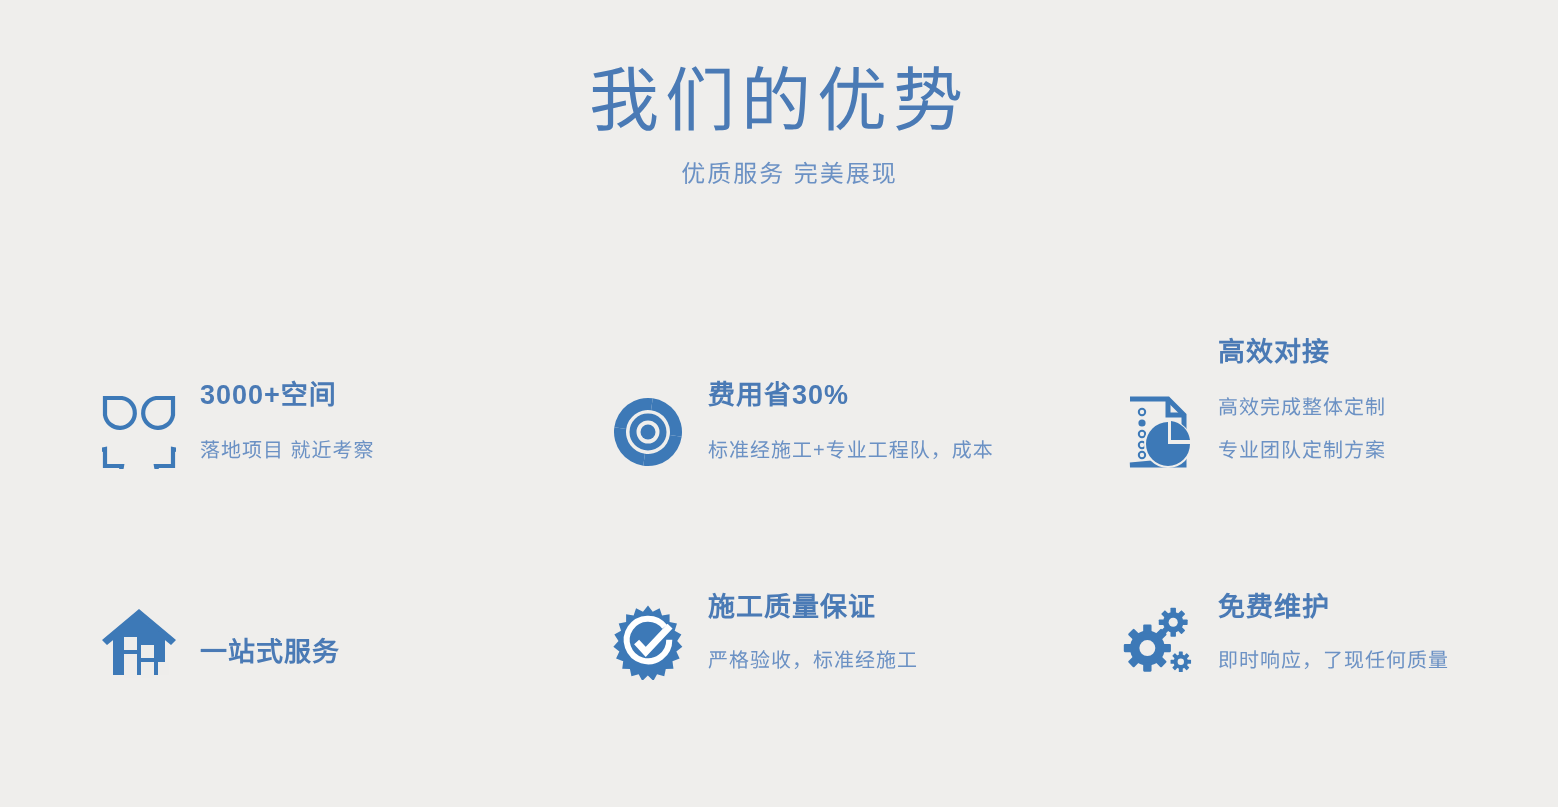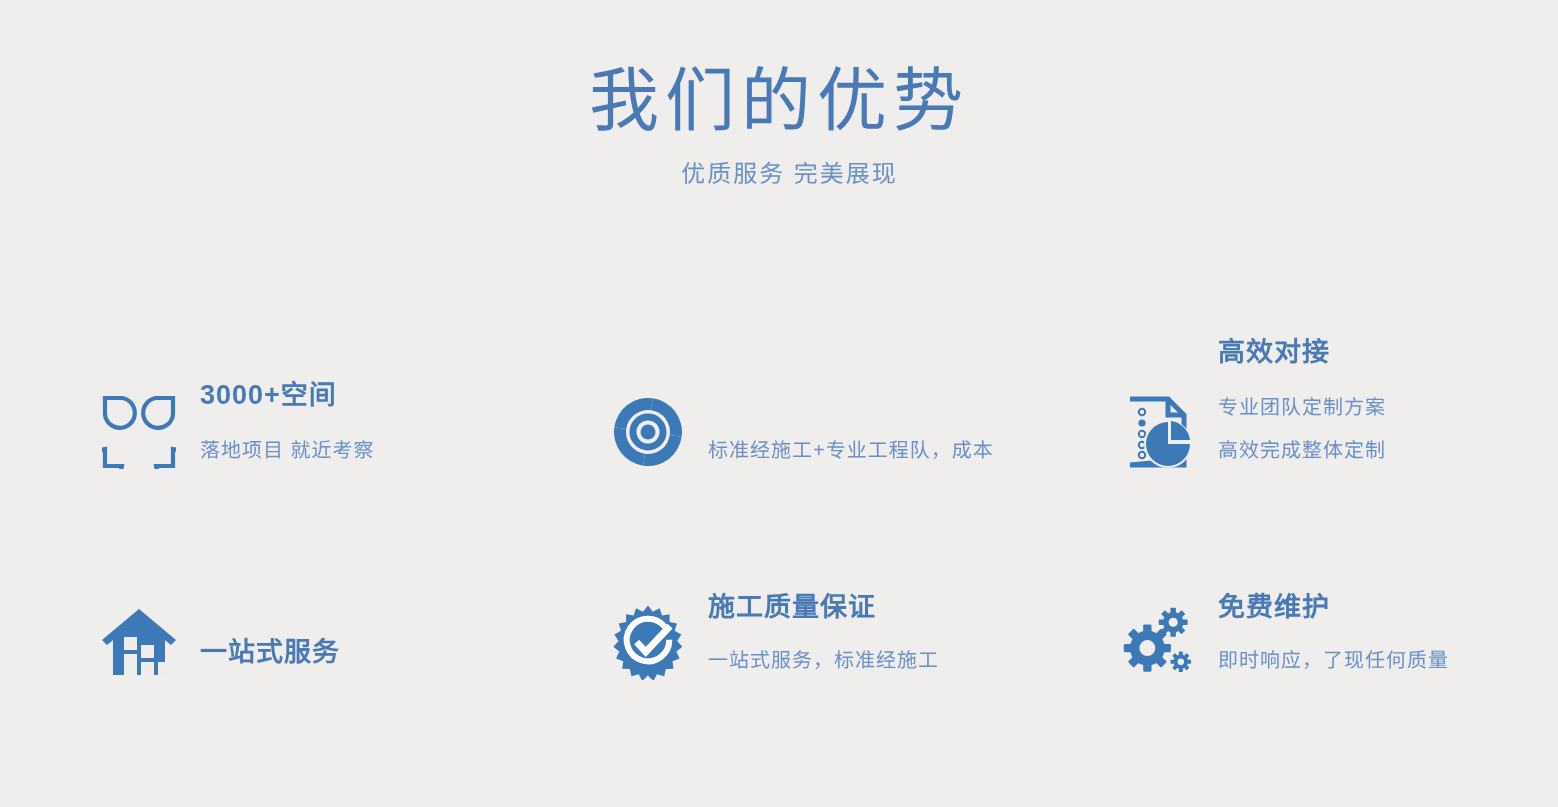--- a/index.html
+++ b/index.html
@@ -153,20 +153,21 @@
             <path d="M36 2 A34 34 0 0 1 70 36 L58 36 A22 22 0 0 0 36 14 Z" transform="rotate(188 36 36)"></path>
             <path d="M36 2 A34 34 0 0 1 70 36 L58 36 A22 22 0 0 0 36 14 Z" transform="rotate(278 36 36)"></path>
           </g>
 
           <circle cx="36" cy="36" r="15" fill="none" stroke="#3d79b7" stroke-width="7"></circle>
 
           <circle cx="36" cy="36" r="7.5" fill="#3d79b7"></circle>
         </svg>
       </div>
       <div class="feature-body">
+        <div class="feature-title">费用省30%</div>
         <div class="feature-desc-line">标准经施工+专业工程队，成本</div>
       </div>
     </div>
 
     <div class="feature col3 r1c3">
       <div class="feature-icon">
         <svg width="68" height="76" viewBox="0 0 68 76" aria-hidden="true">
 
           <path d="M6 5 H44 L60 21 V50 M60 66 V71 H6 Z" fill="none" stroke="#3d79b7" stroke-width="5" stroke-linejoin="miter"></path>
           <path d="M44 5 V21 H60" fill="none" stroke="#3d79b7" stroke-width="5"></path>
@@ -177,22 +178,22 @@
           <circle cx="18" cy="51" r="3.2" fill="none" stroke="#3d79b7" stroke-width="2"></circle>
           <circle cx="18" cy="61" r="3.2" fill="none" stroke="#3d79b7" stroke-width="2"></circle>
 
           <circle cx="44" cy="50" r="24" fill="#efeeec"></circle>
           <path d="M44 28 A22 22 0 1 0 66 50 L44 50 Z" fill="#3d79b7"></path>
           <path d="M47 27 A22 22 0 0 1 66 46 L47 46 Z" fill="#3d79b7"></path>
         </svg>
       </div>
       <div class="feature-body">
         <div class="feature-title">高效对接</div>
+        <div class="feature-desc-line">高效完成整体定制</div>
         <div class="feature-desc-line">专业团队定制方案</div>
-        <div class="feature-desc-line">高效完成整体定制</div>
       </div>
     </div>
 
     <div class="feature col1 row2 r2c1">
       <div class="feature-icon">
         <svg width="76" height="72" viewBox="0 0 76 72" aria-hidden="true">
 
           <path d="M38 3 L75 34 L70 39 L38 13 L6 39 L1 34 Z" fill="#3d79b7"></path>
 
           <path d="M12 30 L38 9 L64 30 V69 H12 Z" fill="#3d79b7"></path>
@@ -223,21 +224,21 @@
             17.4,75.3 8,71.6 12.3,62.5 4.4,56.2 11.2,48.6 5.7,40.1 14.5,35.1 11.5,25.5 21.2,23.7
             21.2,13.6 31.1,15.2 34.3,5.6 43.4,10.1"></polygon>
 
           <path d="M72 30 A28 28 0 1 0 78 47" fill="none" stroke="#ffffff" stroke-width="8" stroke-linecap="butt"></path>
 
           <path d="M35 50 L47 63 L79 29" fill="none" stroke="#ffffff" stroke-width="9" stroke-linecap="butt" stroke-linejoin="miter"></path>
         </svg>
       </div>
       <div class="feature-body">
         <div class="feature-title">施工质量保证</div>
-        <div class="feature-desc-line">一站式服务，标准经施工</div>
+        <div class="feature-desc-line">严格验收，标准经施工</div>
       </div>
     </div>
 
     <div class="feature col3 row2 r2c3">
       <div class="feature-icon">
         <svg width="78" height="74" viewBox="0 0 100 96" aria-hidden="true">
           <defs>
             
           </defs>
 

